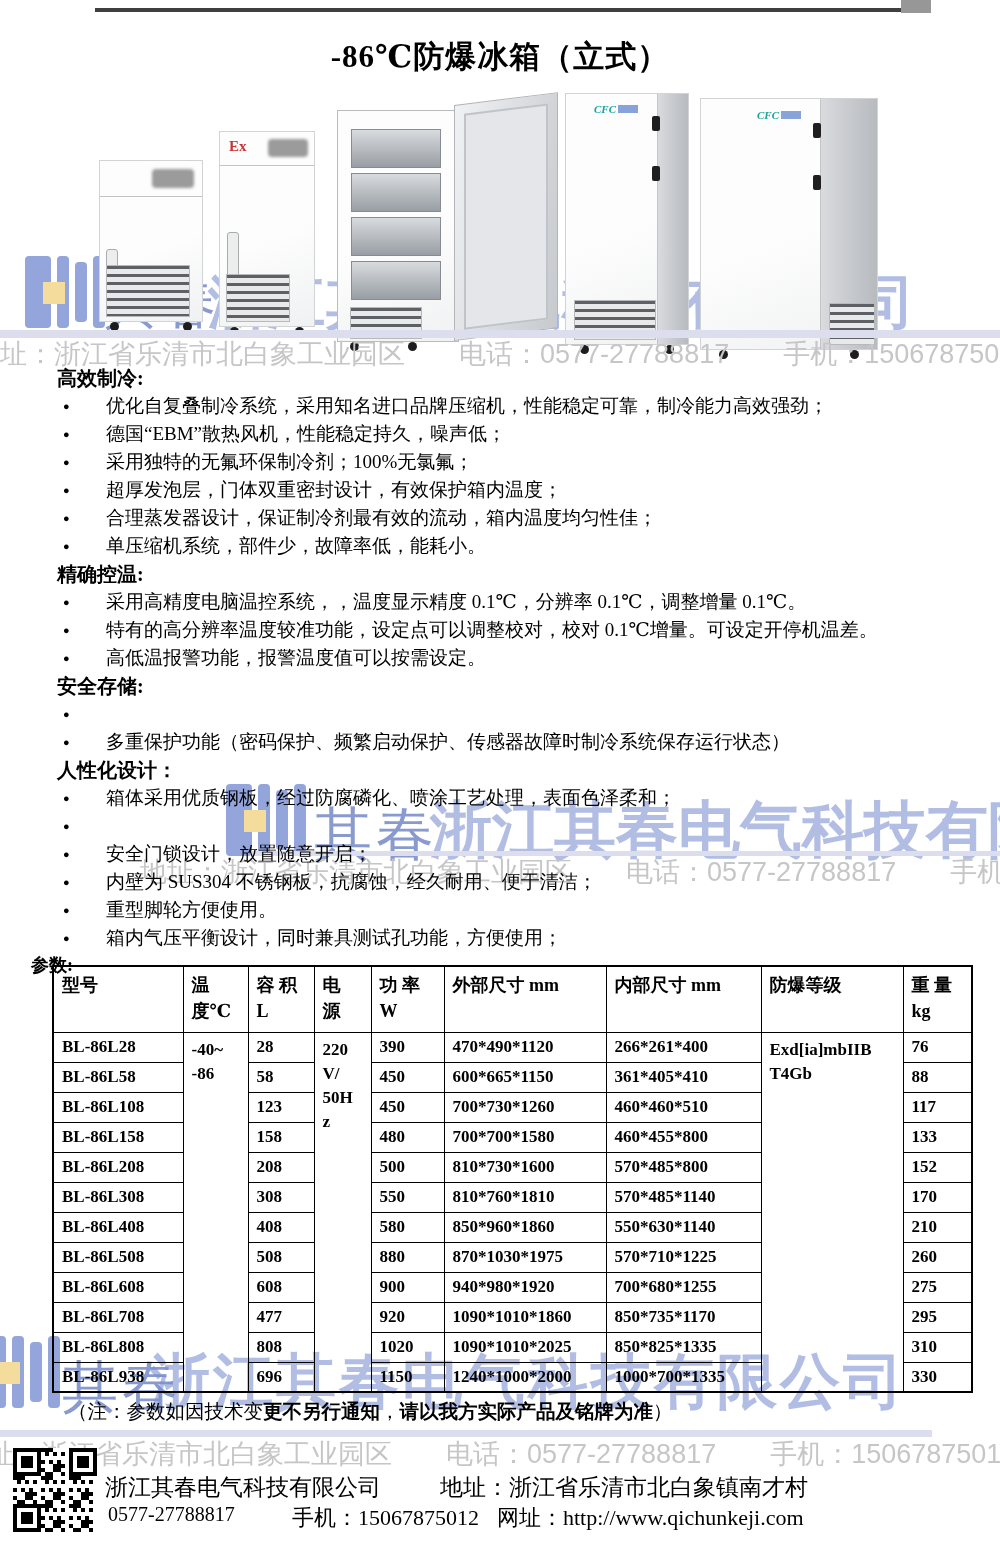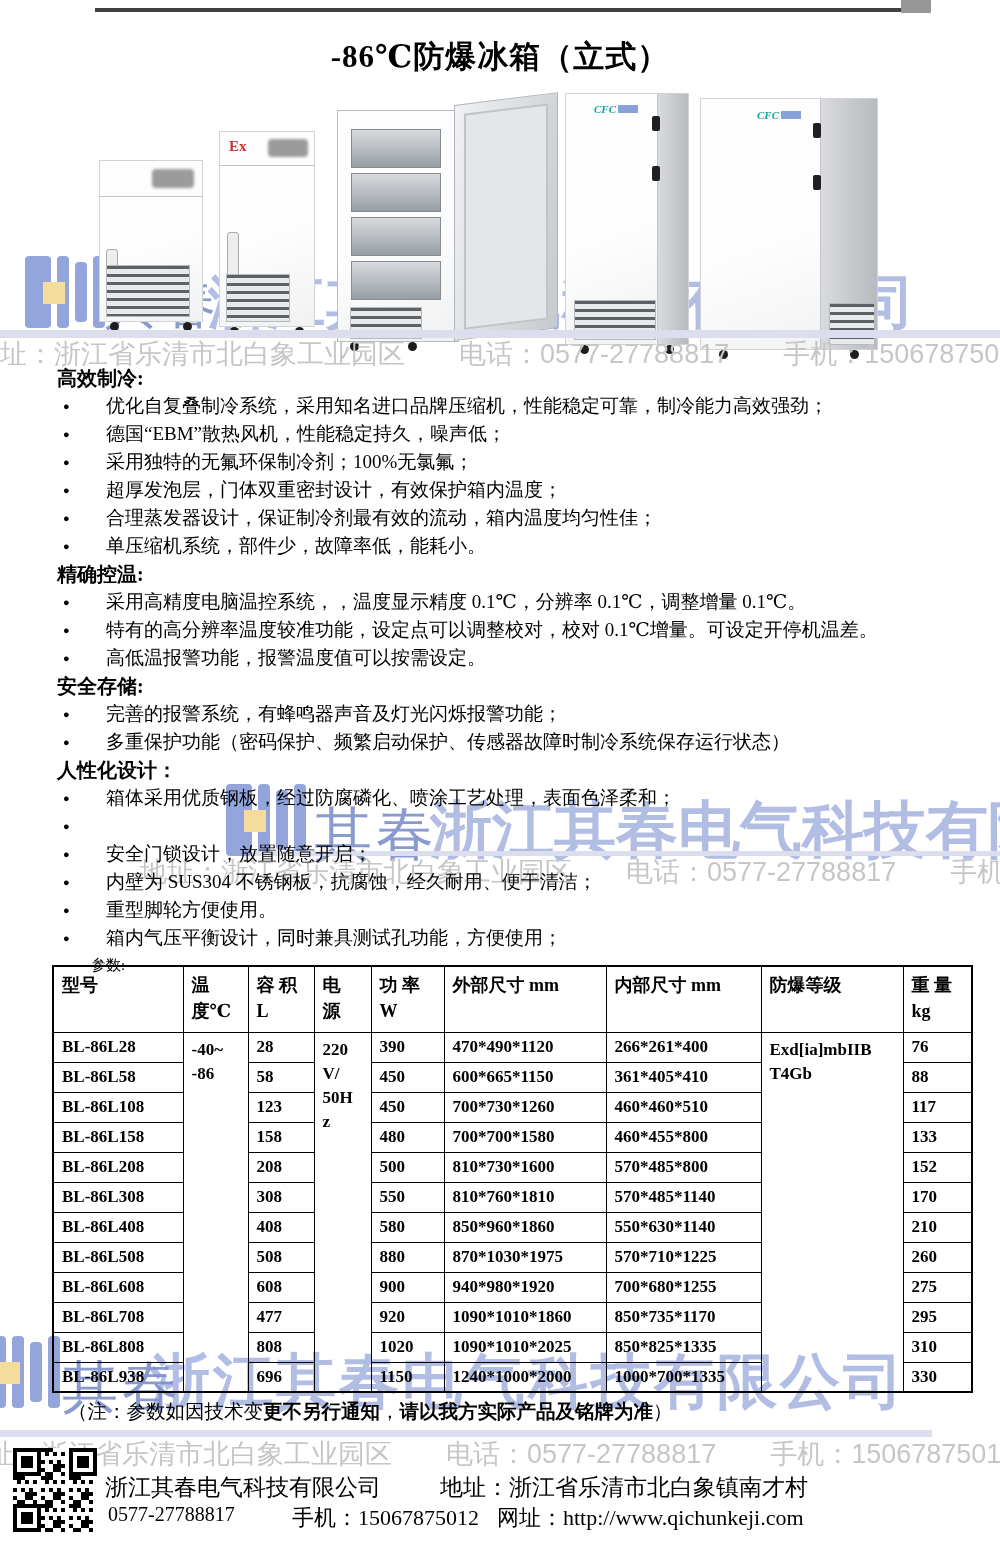--- a/index.html
+++ b/index.html
@@ -40,21 +40,21 @@
   
   .band{position:absolute;background:#dcdeee;z-index:2;}
   .grayline{position:absolute;white-space:nowrap;font-size:27px;color:#c6c6c6;z-index:2;
             font-family:"Liberation Sans","DejaVu Sans",sans-serif;}
 
   
   .content{left:0;top:364px;width:1000px;z-index:5;}
   .sec-title{font-weight:bold;font-size:20px;line-height:28px;margin-left:57px;}
   .bullet{display:flex;font-size:19px;line-height:28px;margin-left:63px;margin-right:30px;}
   .bullet .dot{flex:0 0 43px;font-size:11px;}
-  .params-label{font-weight:normal;font-size:15px;line-height:26px;margin-left:91px;}
+  .params-label{font-weight:bold;font-size:18px;line-height:26px;margin-left:31px;}
 
   
   table.params{position:absolute;left:52px;top:965px;width:919px;border-collapse:collapse;
                table-layout:fixed;z-index:5;background:transparent;border:2.5px solid #000;}
   table.params th,table.params td{border:1.5px solid #000;padding:0 0 0 8px;font-weight:bold;
                font-size:17px;text-align:left;box-sizing:border-box;}
   table.params th{height:66px;vertical-align:top;padding-top:5px;font-size:18px;line-height:26px;}
   table.params td{height:30px;vertical-align:middle;line-height:20px;}
   table.params td.merged{vertical-align:top;padding-top:5px;line-height:24px;}
 
@@ -173,21 +173,20 @@
       <span class="dot">●</span>
       <span>特有的高分辨率温度较准功能，设定点可以调整校对，校对 0.1℃增量。可设定开停机温差。</span>
     </div>
     <div class="bullet">
       <span class="dot">●</span>
       <span>高低温报警功能，报警温度值可以按需设定。</span>
     </div>
     <div class="sec-title">安全存储:</div>
     <div class="bullet">
       <span class="dot">●</span>
-      <span>完善的报警系统，有蜂鸣器声音及灯光闪烁报警功能；</span>
     </div>
     <div class="bullet">
       <span class="dot">●</span>
       <span>多重保护功能（密码保护、频繁启动保护、传感器故障时制冷系统保存运行状态）</span>
     </div>
     <div class="sec-title">人性化设计：</div>
     <div class="bullet">
       <span class="dot">●</span>
       <span>箱体采用优质钢板，经过防腐磷化、喷涂工艺处理，表面色泽柔和；</span>
     </div>

